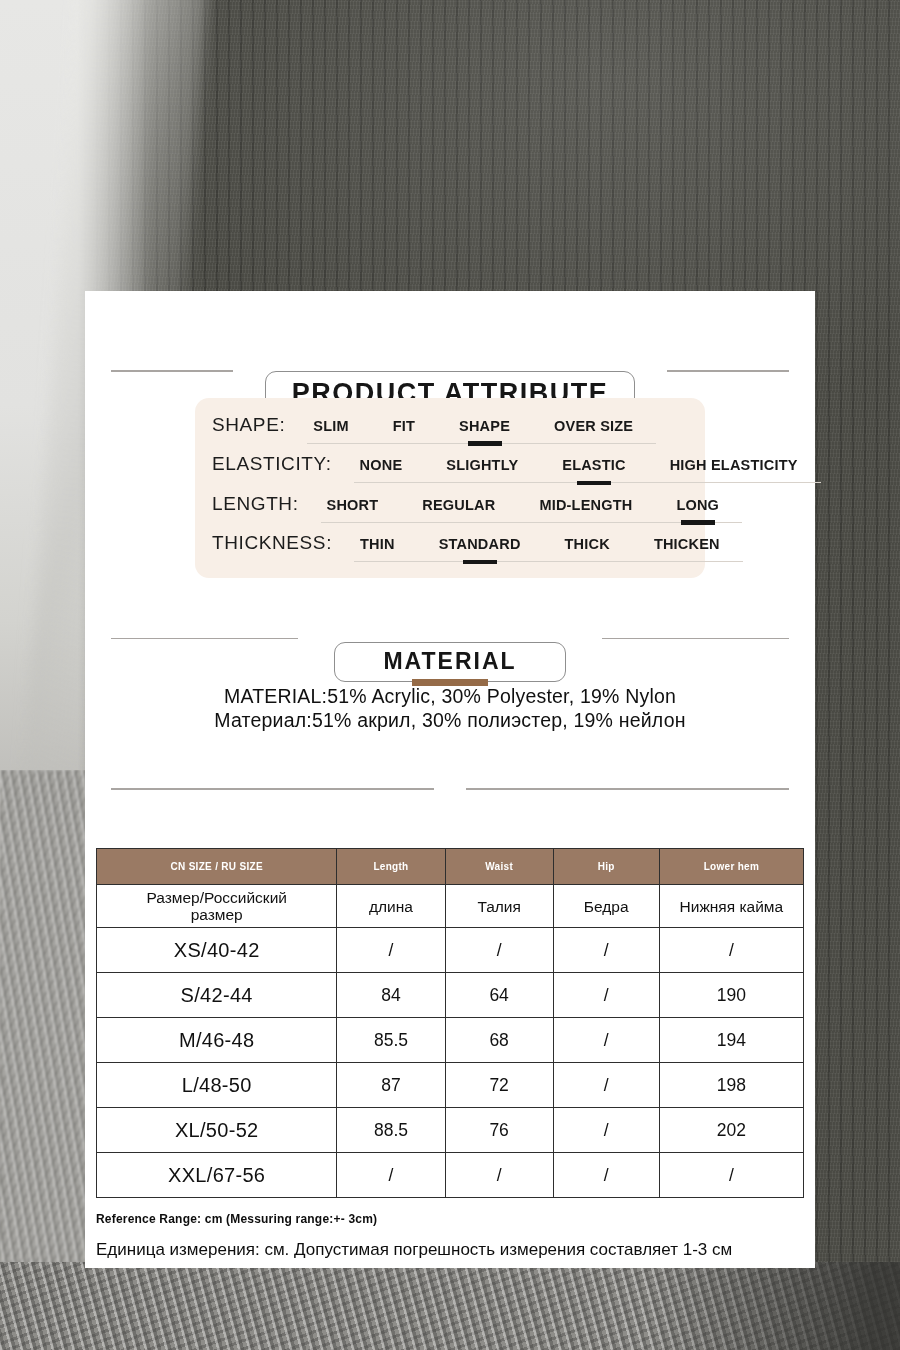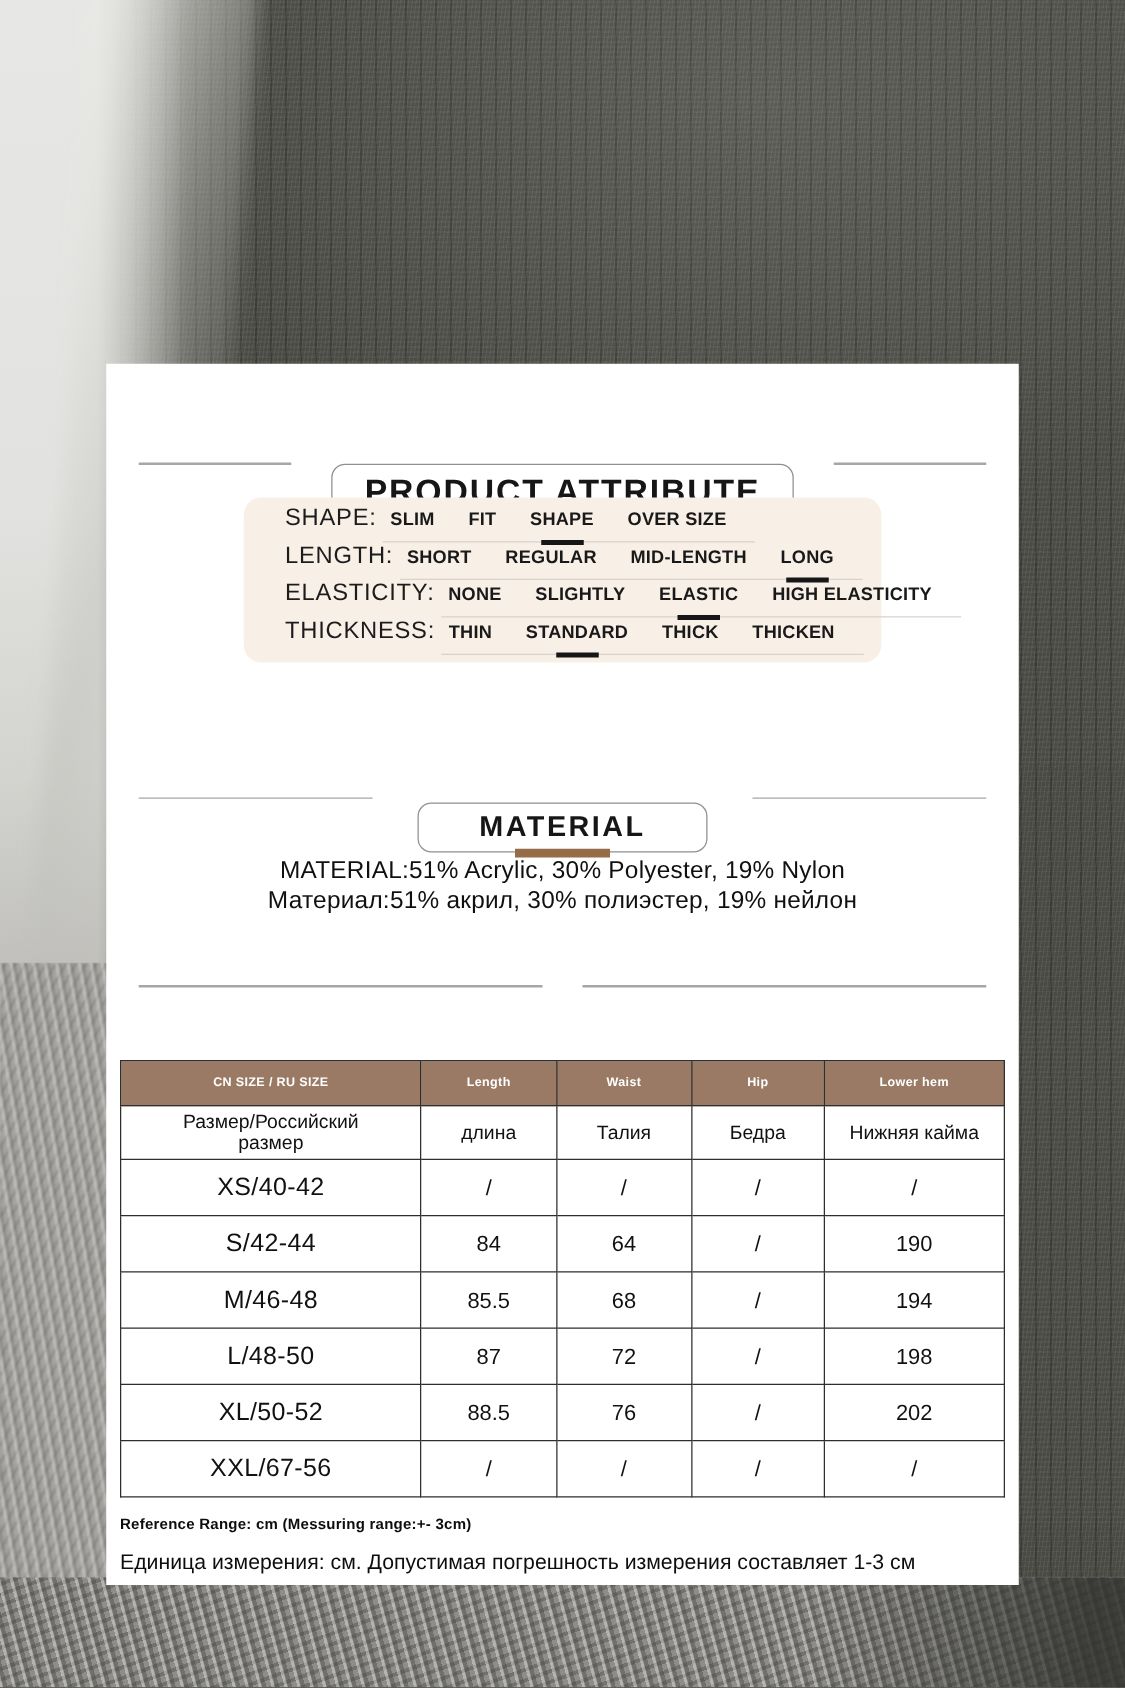--- a/index.html
+++ b/index.html
@@ -65,29 +65,29 @@
     position:absolute; left:50%; transform:translateX(-50%); bottom:-4.5px;
     width:76px; height:7px; background:#956b48;
   }
 
   .row-product-attr { top:33px; }
   .row-material { top:304px;gap:36px; }
   .row-sizechart { top:497px; }
 
   
   .attr-panel {
-    position:absolute; left:110px; top:107px; width:510px; height:132px;
+    position:absolute; left:110px; top:107px; width:510px; height:180px;
     background:#f8efe7; border-radius:14px;
     display:flex; flex-direction:column; justify-content:space-evenly;
-    padding:6px 16px; box-sizing:border-box;
+    padding:6px 0; box-sizing:border-box;
   }
   .attr-row { display:flex; align-items:baseline; padding-left:17px; }
   .attr-label { font-size:19px; letter-spacing:0.6px; color:#1c1c1c; white-space:nowrap; }
   .opts {
-    display:inline-flex; gap:27px; margin-left:5px;
+    display:inline-flex; gap:44px; margin-left:22px;
     border-bottom:1px solid #d8d2cb; padding:0 23px 9px 6px;
   }
   .opt { position:relative; font-size:14.5px; font-weight:700; letter-spacing:0.2px; color:#191919; white-space:nowrap; }
   .opt.sel::after {
     content:""; position:absolute; left:50%; transform:translateX(-50%);
     bottom:-12px; width:34px; height:4.5px; background:#161616;
   }
 
   
   .mat-text { position:absolute; top:393px; left:0; right:0; text-align:center; }
@@ -138,35 +138,35 @@
         <div class="attr-row">
           <span class="attr-label">SHAPE:</span>
           <span class="opts">
             <span class="opt">SLIM</span>
             <span class="opt">FIT</span>
             <span class="opt sel">SHAPE</span>
             <span class="opt">OVER SIZE</span>
           </span>
         </div>
         <div class="attr-row">
+          <span class="attr-label">ELASTICITY:</span>
+          <span class="opts">
+            <span class="opt">NONE</span>
+            <span class="opt">SLIGHTLY</span>
+            <span class="opt sel">ELASTIC</span>
+            <span class="opt">HIGH ELASTICITY</span>
+          </span>
+        </div>
+        <div class="attr-row">
           <span class="attr-label">LENGTH:</span>
           <span class="opts">
             <span class="opt">SHORT</span>
             <span class="opt">REGULAR</span>
             <span class="opt">MID-LENGTH</span>
             <span class="opt sel">LONG</span>
-          </span>
-        </div>
-        <div class="attr-row">
-          <span class="attr-label">ELASTICITY:</span>
-          <span class="opts">
-            <span class="opt">NONE</span>
-            <span class="opt">SLIGHTLY</span>
-            <span class="opt sel">ELASTIC</span>
-            <span class="opt">HIGH ELASTICITY</span>
           </span>
         </div>
         <div class="attr-row">
           <span class="attr-label">THICKNESS:</span>
           <span class="opts">
             <span class="opt">THIN</span>
             <span class="opt sel">STANDARD</span>
             <span class="opt">THICK</span>
             <span class="opt">THICKEN</span>
           </span>

